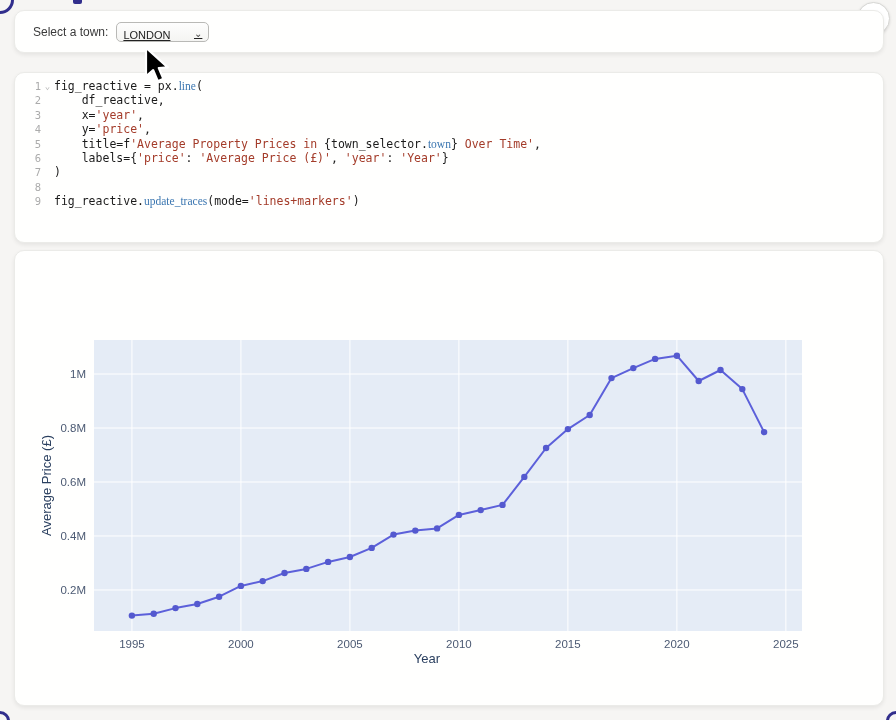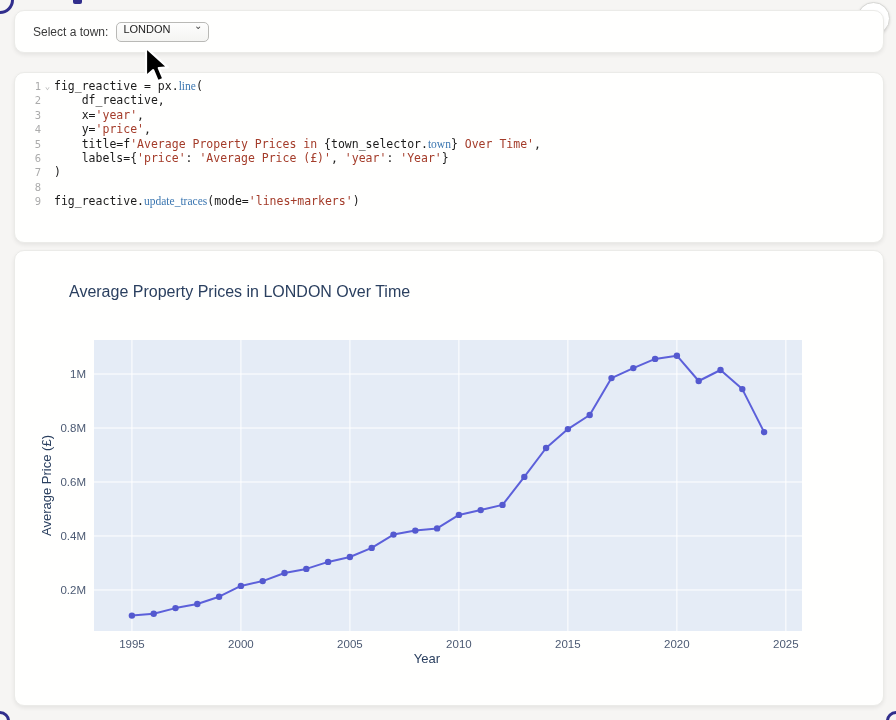--- a/index.html
+++ b/index.html
@@ -15,25 +15,25 @@
     left:14px; width:870px;
     background:#fffffe;
     border:1px solid #ebebe8;
     border-radius:10px;
     box-shadow:0 2px 4px rgba(0,0,0,0.07);
   }
   
   #widget-cell { top:10px; height:43px; display:flex; align-items:center; padding-left:18px; }
   .widget-label { font-size:12px; color:#3a3a3a; margin-right:8px; }
   .select-box {
-    display:inline-flex; align-items:flex-start; justify-content:space-between;
+    display:inline-flex; align-items:flex-end; justify-content:space-between;
     width:93px; height:20px;
     background:linear-gradient(#fdfdfd,#f4f4f2);
     border:1px solid #b9b9b6; border-radius:5px;
-    padding:0 6px; font-size:11px; color:#222; cursor:default;
+    padding:0 6px; font-size:11px; color:#222; cursor:default;text-decoration:underline;
   }
   .select-box .chev { font-size:10px; color:#444; line-height:1; transform:translateY(-2px); }
   
   #code-cell { top:72px; height:171px; padding:6px 0 0 0; }
   #code-lines { font-family:"DejaVu Sans Mono","Liberation Mono",monospace; font-size:11.5px; }
   .code-line { display:flex; height:14.4px; line-height:14.4px; white-space:pre; }
   .ln { width:26px; text-align:right; color:#ababab; font-size:10.5px; flex:none; }
   .fold { width:13px; text-align:center; color:#b5b5b5; font-size:9px; flex:none; }
   .code { flex:1; color:#1b1b1b; }
   .tk-p { color:#1b1b1b;margin-top:16px; }
@@ -96,21 +96,20 @@
       <div class="code-line"><span class="ln">4</span><span class="fold"></span><span class="code"><span class="tk-p">    y=</span><span class="tk-s">'price'</span><span class="tk-p">,</span></span></div>
       <div class="code-line"><span class="ln">5</span><span class="fold"></span><span class="code"><span class="tk-p">    title=f</span><span class="tk-s">'Average Property Prices in </span><span class="tk-p">{town_selector.</span><span class="tk-f">town</span><span class="tk-p">}</span><span class="tk-s"> Over Time'</span><span class="tk-p">,</span></span></div>
       <div class="code-line"><span class="ln">6</span><span class="fold"></span><span class="code"><span class="tk-p">    labels={</span><span class="tk-s">'price'</span><span class="tk-p">: </span><span class="tk-s">'Average Price (£)'</span><span class="tk-p">, </span><span class="tk-s">'year'</span><span class="tk-p">: </span><span class="tk-s">'Year'</span><span class="tk-p">}</span></span></div>
       <div class="code-line"><span class="ln">7</span><span class="fold"></span><span class="code"><span class="tk-p">)</span></span></div>
       <div class="code-line"><span class="ln">8</span><span class="fold"></span><span class="code"></span></div>
       <div class="code-line"><span class="ln">9</span><span class="fold"></span><span class="code"><span class="tk-p">fig_reactive.</span><span class="tk-f">update_traces</span><span class="tk-p">(mode=</span><span class="tk-s">'lines+markers'</span><span class="tk-p">)</span></span></div>
     </div>
 </div>
 
 <div class="card" id="chart-cell">
-  <div id="chart-title">Average Property Prices in LONDON Over Time</div>
   <svg id="chart-svg" width="868" height="454">
       <rect x="79" y="89" width="708" height="291" fill="#e5ecf6"></rect>
       <line x1="116.9285714285716" x2="116.9285714285716" y1="89" y2="380" stroke="#ffffff" stroke-width="1"></line>
       <line x1="225.91871921182278" x2="225.91871921182278" y1="89" y2="380" stroke="#ffffff" stroke-width="1"></line>
       <line x1="334.90886699507394" x2="334.90886699507394" y1="89" y2="380" stroke="#ffffff" stroke-width="1"></line>
       <line x1="443.8990147783251" x2="443.8990147783251" y1="89" y2="380" stroke="#ffffff" stroke-width="1"></line>
       <line x1="552.8891625615763" x2="552.8891625615763" y1="89" y2="380" stroke="#ffffff" stroke-width="1"></line>
       <line x1="661.8793103448274" x2="661.8793103448274" y1="89" y2="380" stroke="#ffffff" stroke-width="1"></line>
       <line x1="770.8694581280786" x2="770.8694581280786" y1="89" y2="380" stroke="#ffffff" stroke-width="1"></line>
       <line x1="79" x2="787" y1="338.9684601113173" y2="338.9684601113173" stroke="#ffffff" stroke-width="1"></line>

